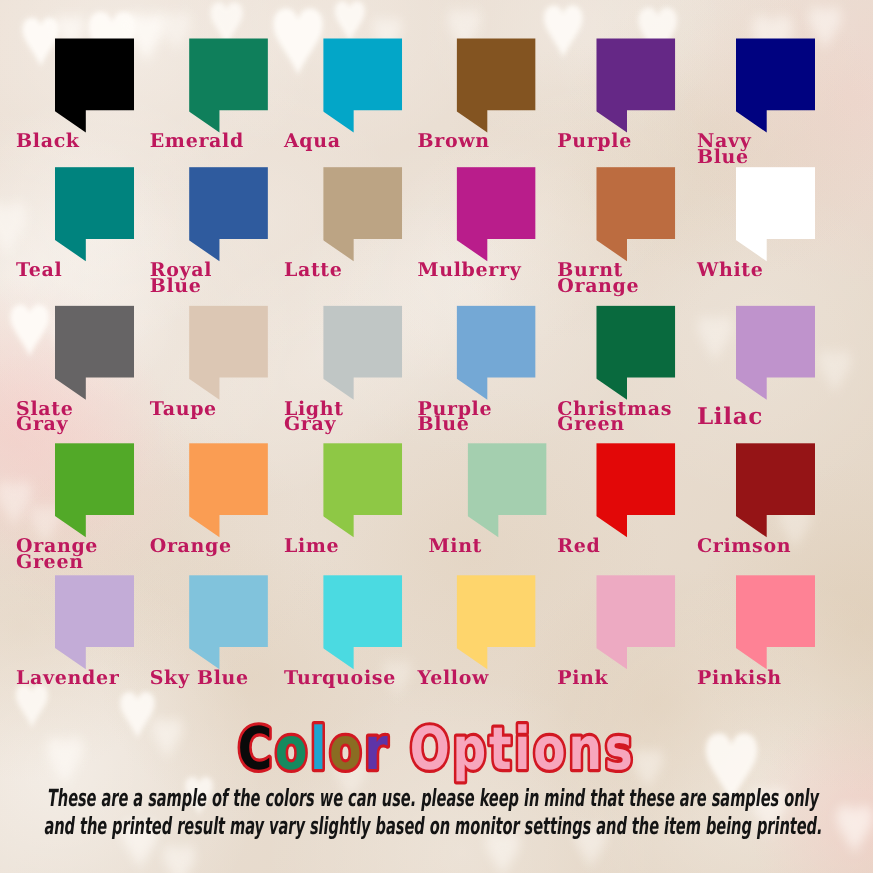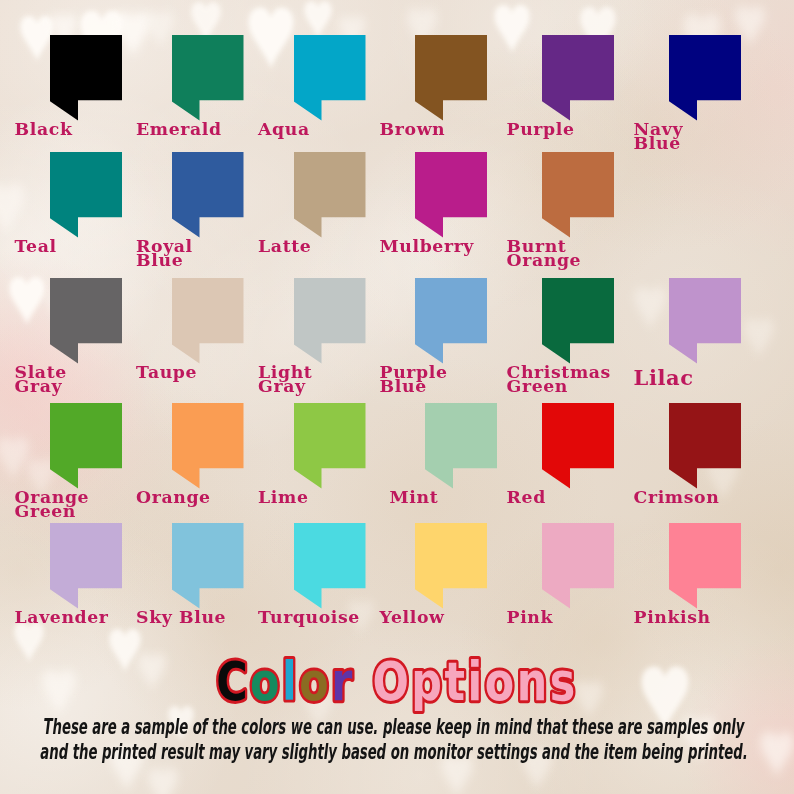--- a/index.html
+++ b/index.html
@@ -196,20 +196,26 @@
           <div>Mulberry</div>
         </div>
       </div>
       <div class="cell" style="left: 517px; top: 151.5px;">
         <div class="sw" style="background:#bc6c40"></div>
         <div class="lab" style="">
           <div>Burnt</div>
           <div>Orange</div>
         </div>
       </div>
+      <div class="cell" style="left: 644px; top: 151.5px;">
+        <div class="sw" style="background:#ffffff"></div>
+        <div class="lab" style="">
+          <div>White</div>
+        </div>
+      </div>
       <div class="cell" style="left: 25px; top: 277.5px;">
         <div class="sw" style="background:#666465"></div>
         <div class="lab" style="">
           <div>Slate</div>
           <div>Gray</div>
         </div>
       </div>
       <div class="cell" style="left: 146.5px; top: 277.5px;">
         <div class="sw" style="background:#dcc7b4"></div>
         <div class="lab" style="">

